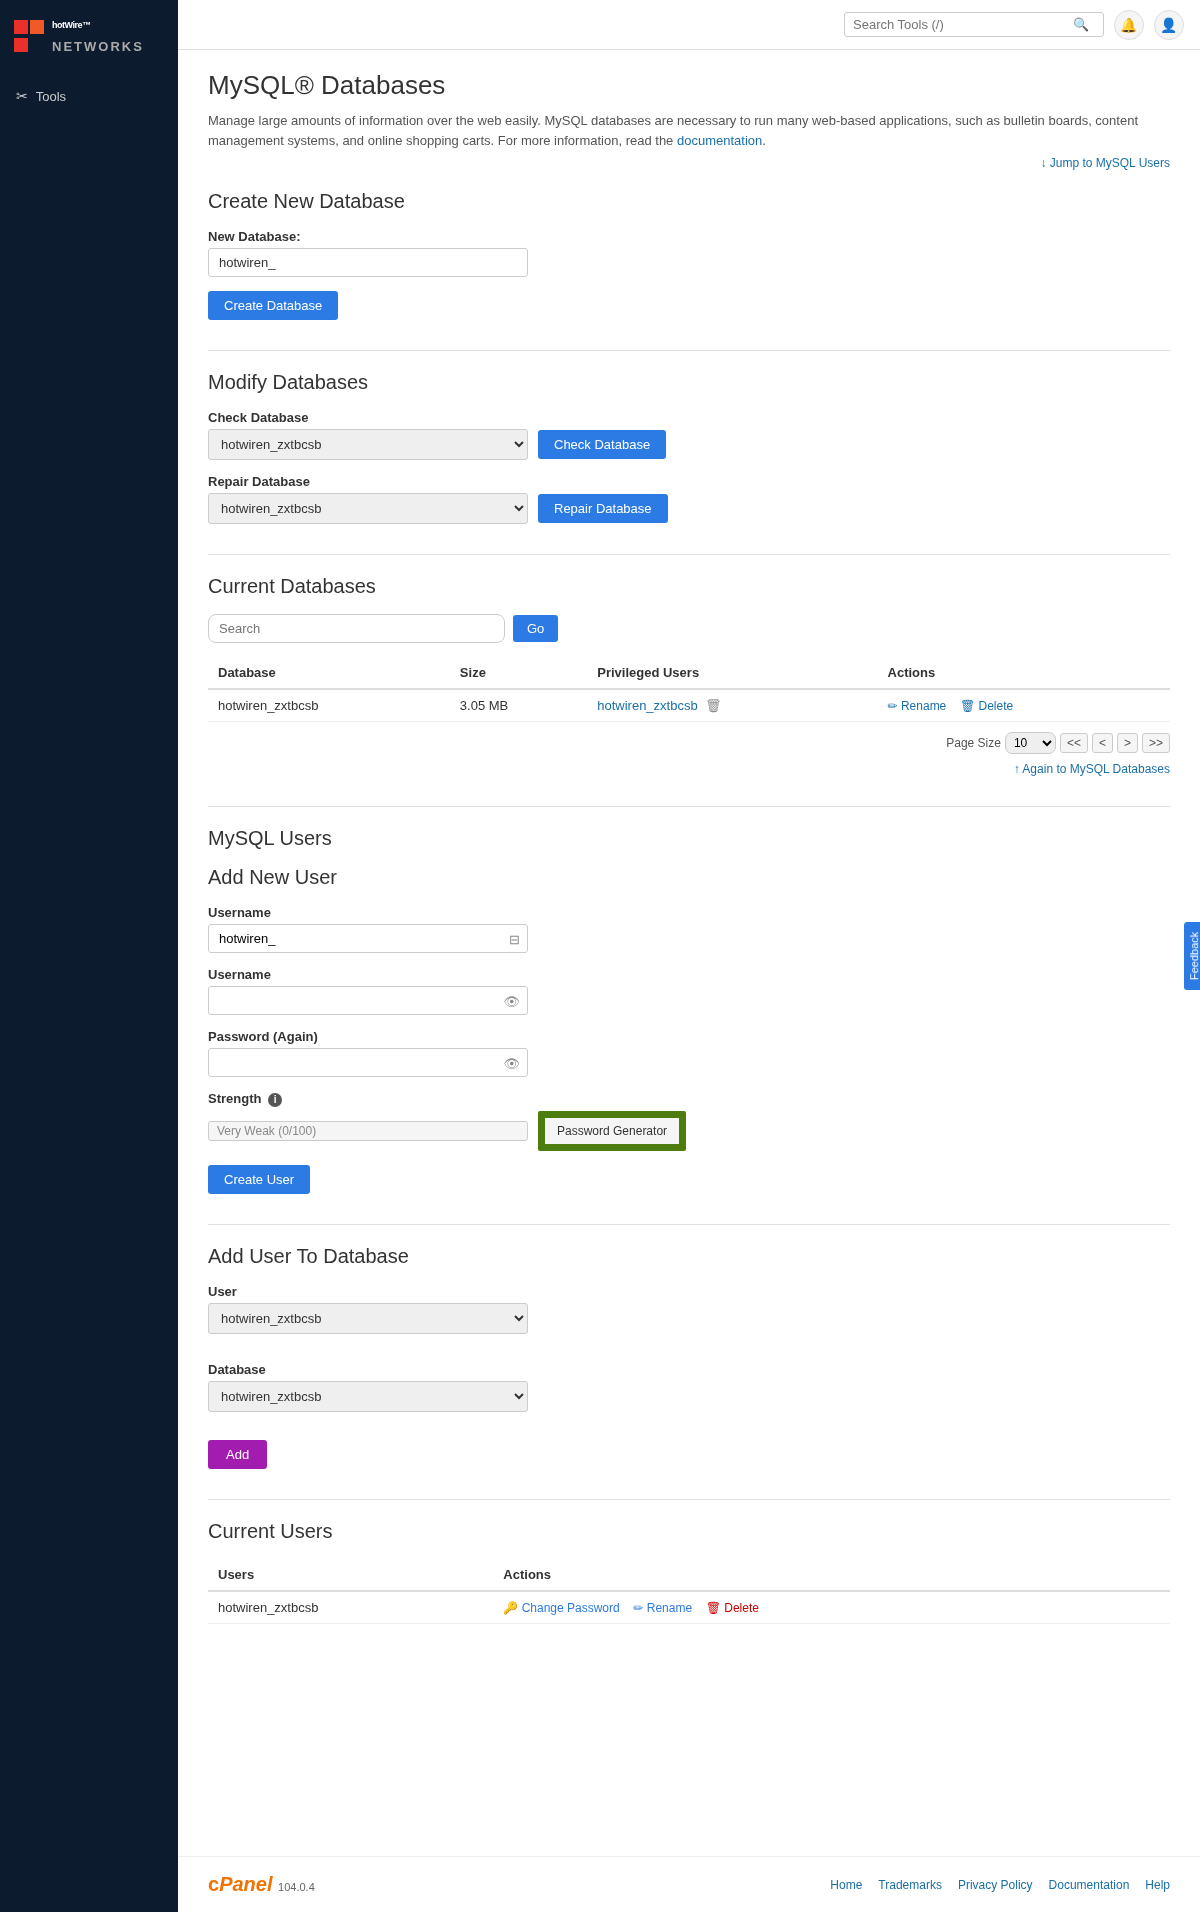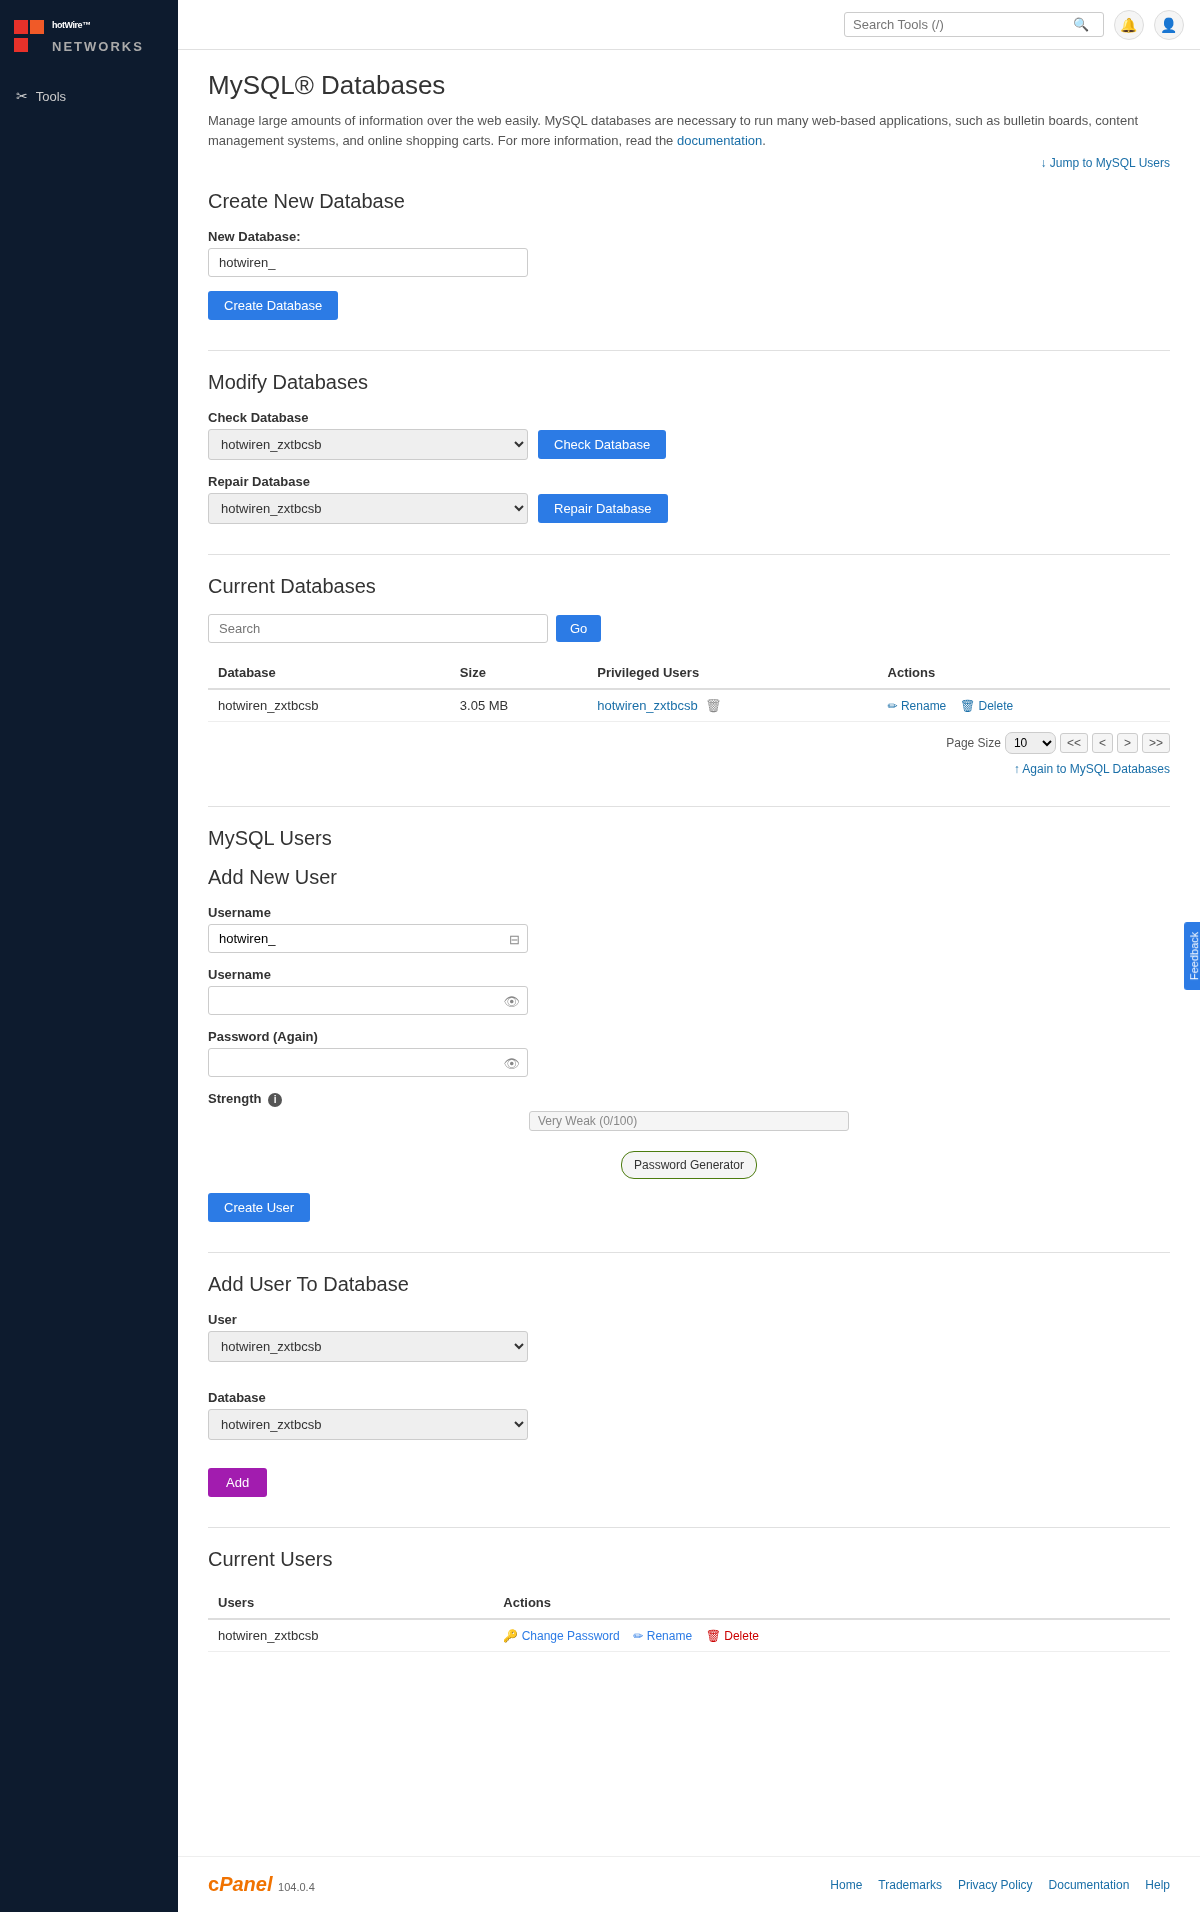--- a/index.html
+++ b/index.html
@@ -204,23 +204,23 @@
     }
 
     
     .search-go-row {
       display: flex;
       align-items: center;
       gap: 8px;
       margin-bottom: 14px;
     }
     .search-go-row input {
-      width: 340px;
-      border: 1px solid #ccc;
-      border-radius: 3px;
+      width: 297px;
+      border: 1px solid #ccc;
+      border-radius: 8px;
       padding: 6px 10px;
       font-size: 13px;
     }
     .btn-go {
       background: #2c7be5;
       color: #fff;
       border: none;
       border-radius: 3px;
       padding: 6px 14px;
       font-size: 13px;
@@ -309,23 +309,22 @@
       right: 8px;
       top: 50%;
       transform: translateY(-50%);
       color: #888;
       font-size: 13px;
     }
 
     .strength-row {
       display: flex;
       align-items: center;
-      gap: 20px;
+      gap: 10px;
       margin-bottom: 8px;
-      flex-direction: column;
     }
     .strength-label {
       font-size: 13px;
       font-weight: bold;
       margin-bottom: 4px;
     }
     .strength-bar-container {
       width: 320px;
       height: 20px;
       border: 1px solid #ccc;
@@ -333,22 +332,22 @@
       background: #f5f5f5;
       display: flex;
       align-items: center;
       padding: 0 8px;
       font-size: 12px;
       color: #888;
     }
     .btn-generator {
       background: #f5f5f5;
       color: #333;
-      border: 1px solid #4d7c0f;
-      border-radius: 13px;
+      border: 7px solid #4d7c0f;
+      border-radius: 2px;
       padding: 6px 12px;
       font-size: 12px;
       cursor: pointer;
     }
 
     
     .add-user-db-select {
       width: 320px;
       border: 1px solid #ccc;
       border-radius: 3px;

